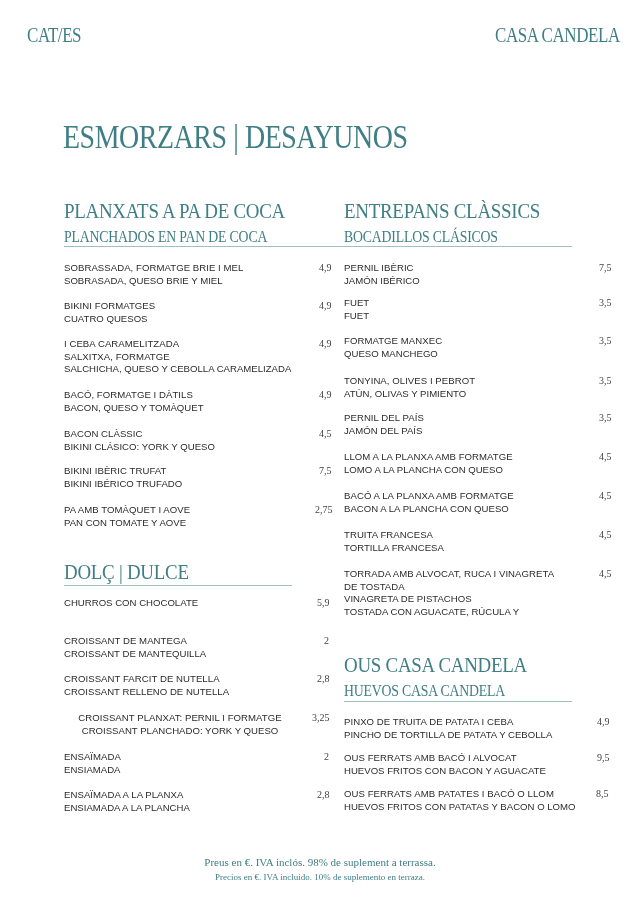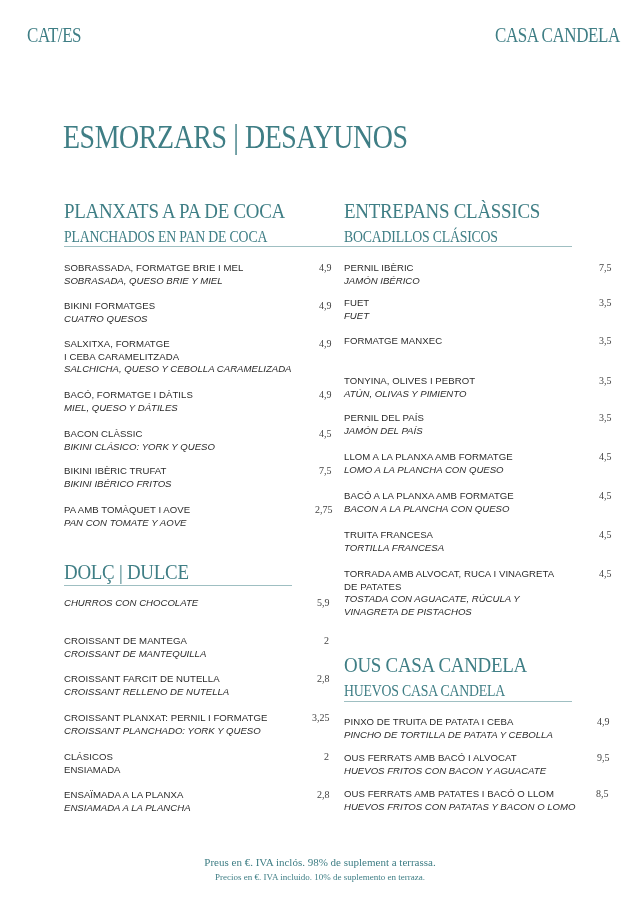--- a/index.html
+++ b/index.html
@@ -23,21 +23,21 @@
     white-space: nowrap; transform: scaleX(0.86); transform-origin: left top; letter-spacing: -0.3px;
   }
   .sec-sub {
     position: absolute; font-family: "Liberation Serif", serif; font-size: 16px; color: #3f7e85;
     white-space: nowrap; transform: scaleX(0.86); transform-origin: left top; letter-spacing: -0.2px;
   }
   .rule { position: absolute; height: 1px; background: #9fbfc2; }
   .item { position: absolute; width: 230px; font-size: 9.6px; line-height: 12.5px; }
   .item.wide { width: 232px; }
   .item .ca { display: block; color: #2b2b2b; letter-spacing: 0.05px; }
-  .item .es { display: block; font-style: italic; color: #2b2b2b; }
+  .item .es { display: block; color: #2b2b2b; }
   .item .es.upright { font-style: normal; }
   .item .price {
     position: absolute; top: 0; font-family: "Liberation Serif", serif; font-size: 10px; color: #444; margin-left: 37px;
   }
   .footer {
     position: absolute; left: 0; width: 640px; text-align: center; font-family: "Liberation Serif", serif; color: #3f7e85;
   }
   .f1 { top: 856px; font-size: 11px; }
   .f2 { top: 872px; font-size: 9px; }
 </style>
@@ -58,38 +58,38 @@
     <span class="ca">SOBRASSADA, FORMATGE BRIE I MEL</span>
     <span class="es">SOBRASADA, QUESO BRIE Y MIEL</span>
     <span class="price" style="left:218px;">4,9</span>
   </div>
   <div class="item" style="left:64px; top:300px;">
     <span class="ca">BIKINI FORMATGES</span>
     <span class="es">CUATRO QUESOS</span>
     <span class="price" style="left:218px;">4,9</span>
   </div>
   <div class="item" style="left:64px; top:338px;">
+    <span class="ca">I CEBA CARAMELITZADA</span>
     <span class="ca">SALXITXA, FORMATGE</span>
-    <span class="ca">I CEBA CARAMELITZADA</span>
     <span class="es">SALCHICHA, QUESO Y CEBOLLA CARAMELIZADA</span>
     <span class="price" style="left:218px;">4,9</span>
   </div>
   <div class="item" style="left:64px; top:389px;">
     <span class="ca">BACÓ, FORMATGE I DÀTILS</span>
-    <span class="es">MIEL, QUESO Y DÁTILES</span>
+    <span class="es">BACON, QUESO Y TOMÀQUET</span>
     <span class="price" style="left:218px;">4,9</span>
   </div>
   <div class="item" style="left:64px; top:428px;">
     <span class="ca">BACON CLÀSSIC</span>
     <span class="es">BIKINI CLÁSICO: YORK Y QUESO</span>
     <span class="price" style="left:218px;">4,5</span>
   </div>
   <div class="item" style="left:64px; top:465px;">
     <span class="ca">BIKINI IBÈRIC TRUFAT</span>
-    <span class="es">BIKINI IBÉRICO FRITOS</span>
+    <span class="es">BIKINI IBÉRICO TRUFADO</span>
     <span class="price" style="left:218px;">7,5</span>
   </div>
   <div class="item" style="left:64px; top:504px;">
     <span class="ca">PA AMB TOMÀQUET I AOVE</span>
     <span class="es">PAN CON TOMATE Y AOVE</span>
     <span class="price" style="left:214px;">2,75</span>
   </div>
 </div>
 
 <div>
@@ -103,27 +103,27 @@
   <div class="item" style="left:64px; top:635px;">
     <span class="ca">CROISSANT DE MANTEGA</span>
     <span class="es">CROISSANT DE MANTEQUILLA</span>
     <span class="price" style="left:223px;">2</span>
   </div>
   <div class="item" style="left:64px; top:673px;">
     <span class="ca">CROISSANT FARCIT DE NUTELLA</span>
     <span class="es">CROISSANT RELLENO DE NUTELLA</span>
     <span class="price" style="left:216px;">2,8</span>
   </div>
-  <div class="item wide" style="left:64px; top:712px;">
+  <div class="item wide" style="left:64px; top:712px;text-align:center;">
     <span class="ca">CROISSANT PLANXAT: PERNIL I FORMATGE</span>
     <span class="es">CROISSANT PLANCHADO: YORK Y QUESO</span>
     <span class="price" style="left:211px;">3,25</span>
   </div>
   <div class="item" style="left:64px; top:751px;">
-    <span class="ca">CLÁSICOS</span>
+    <span class="ca">ENSAÏMADA</span>
     <span class="es upright">ENSIAMADA</span>
     <span class="price" style="left:223px;">2</span>
   </div>
   <div class="item" style="left:64px; top:789px;">
     <span class="ca">ENSAÏMADA A LA PLANXA</span>
     <span class="es">ENSIAMADA A LA PLANCHA</span>
     <span class="price" style="left:216px;">2,8</span>
   </div>
 </div>
 
@@ -136,20 +136,21 @@
     <span class="es">JAMÓN IBÉRICO</span>
     <span class="price" style="left:218px;">7,5</span>
   </div>
   <div class="item" style="left:344px; top:297px;">
     <span class="ca">FUET</span>
     <span class="es">FUET</span>
     <span class="price" style="left:218px;">3,5</span>
   </div>
   <div class="item" style="left:344px; top:335px;">
     <span class="ca">FORMATGE MANXEC</span>
+    <span class="es">QUESO MANCHEGO</span>
     <span class="price" style="left:218px;">3,5</span>
   </div>
   <div class="item" style="left:344px; top:375px;">
     <span class="ca">TONYINA, OLIVES I PEBROT</span>
     <span class="es">ATÚN, OLIVAS Y PIMIENTO</span>
     <span class="price" style="left:218px;">3,5</span>
   </div>
   <div class="item" style="left:344px; top:412px;">
     <span class="ca">PERNIL DEL PAÍS</span>
     <span class="es">JAMÓN DEL PAÍS</span>
@@ -165,23 +166,23 @@
     <span class="es">BACON A LA PLANCHA CON QUESO</span>
     <span class="price" style="left:218px;">4,5</span>
   </div>
   <div class="item" style="left:344px; top:529px;">
     <span class="ca">TRUITA FRANCESA</span>
     <span class="es">TORTILLA FRANCESA</span>
     <span class="price" style="left:218px;">4,5</span>
   </div>
   <div class="item wide" style="left:344px; top:568px;">
     <span class="ca">TORRADA AMB ALVOCAT, RUCA I VINAGRETA</span>
-    <span class="ca">DE PATATES</span>
+    <span class="ca">DE TOSTADA</span>
+    <span class="es">VINAGRETA DE PISTACHOS</span>
     <span class="es">TOSTADA CON AGUACATE, RÚCULA Y</span>
-    <span class="es">VINAGRETA DE PISTACHOS</span>
     <span class="price" style="left:218px;">4,5</span>
   </div>
 </div>
 
 <div>
   <div class="sec-title" style="left:344px; top:652px;">OUS CASA CANDELA</div>
   <div class="sec-sub" style="left:344px; top:682px;">HUEVOS CASA CANDELA</div>
   <div class="rule" style="left:344px; top:701px; width:228px;"></div>
 
   <div class="item wide" style="left:344px; top:716px;">

